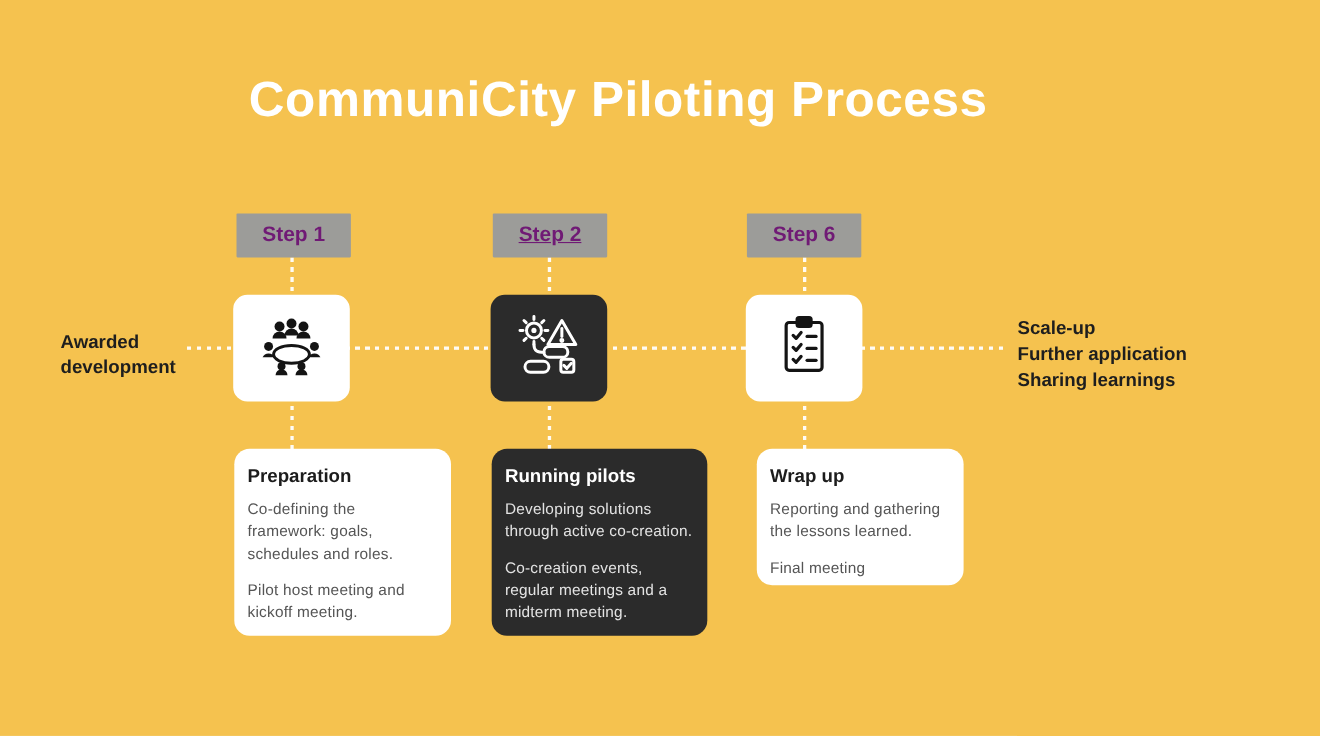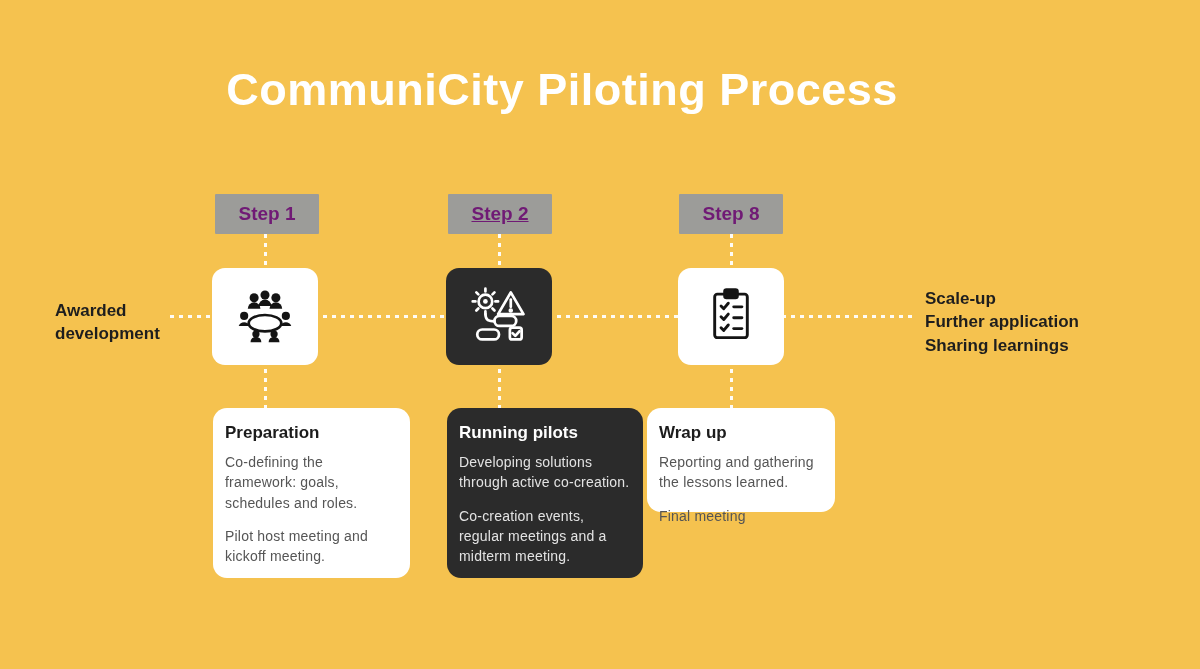--- a/index.html
+++ b/index.html
@@ -45,21 +45,21 @@
     position:absolute; top:408px; z-index:2;
     background:#FFFFFF; border-radius:14px; padding:15px 12px;
     color:#555555;
   }
   .text-card h3 { font-size:17px; font-weight:700; color:#1C1C1C; margin-bottom:9px; }
   .text-card p { font-size:14px; line-height:1.45; letter-spacing:0.2px; }
   .text-card p + p { margin-top:13px; }
   .text-card.t1 { left:213px; width:197px; height:170px; }
   .text-card.t2 { left:447px; width:196px; height:170px; background:#2B2B2B; color:#E3E3E3; }
   .text-card.t2 h3 { color:#FFFFFF; }
-  .text-card.t3 { left:647px; width:188px; height:104px; }
+  .text-card.t3 { left:688px; width:188px; height:124px; }
 
   .side-label {
     position:absolute; z-index:2; color:#1E1E1E;
     font-size:17px; font-weight:700; line-height:1.38;
   }
   .side-label.left { left:55px; top:299px; }
   .side-label.right { left:925px; top:287px; }
 </style>
 </head>
 <body>
@@ -68,21 +68,21 @@
 
   <div class="title">CommuniCity Piloting Process</div>
 
   <div class="h-line"></div>
   <div class="v-line c1"></div>
   <div class="v-line c2"></div>
   <div class="v-line c3"></div>
 
   <div class="badge b1">Step 1</div>
   <div class="badge b2">Step 2</div>
-  <div class="badge b3">Step 8</div>
+  <div class="badge b3">Step 6</div>
 
   <div class="icon-card i1">
     <span>
       <svg viewBox="0 0 64 64" width="62" height="58">
         <g fill="#141414">
           <circle cx="20" cy="13" r="5"></circle>
           <circle cx="32" cy="10" r="5"></circle>
           <circle cx="44" cy="13" r="5"></circle>
           <path d="M13 25a7 7 0 0 1 14 0z"></path>
           <path d="M25 22a7 7 0 0 1 14 0z"></path>

